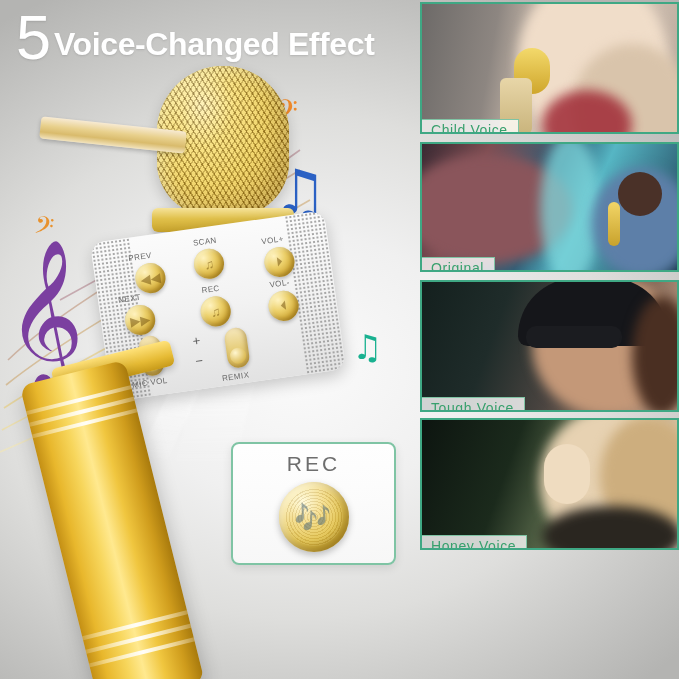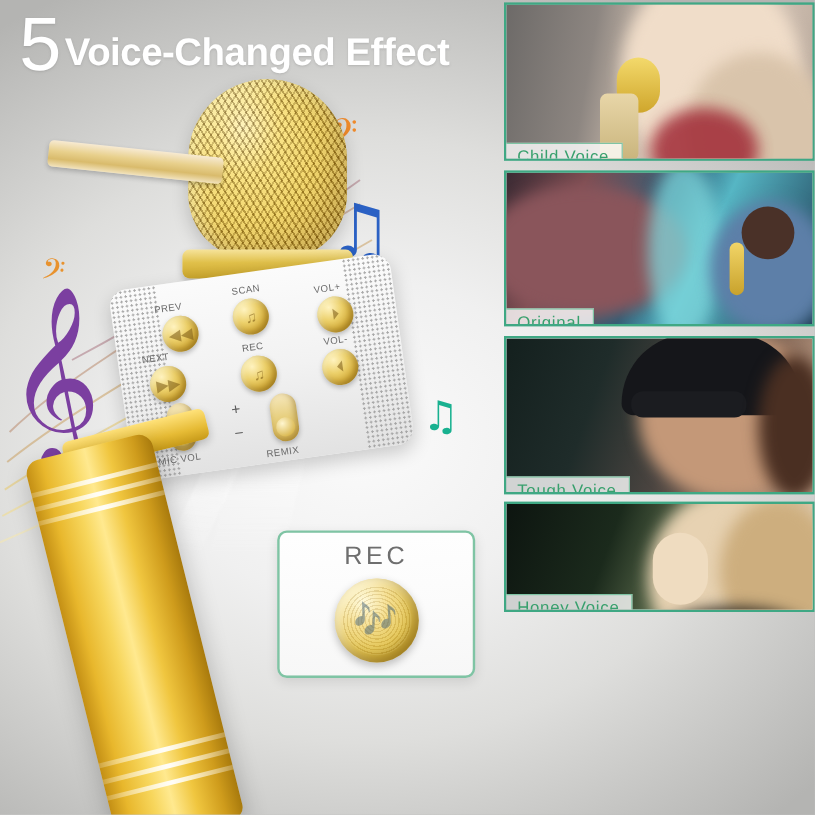--- a/index.html
+++ b/index.html
@@ -322,21 +322,21 @@
     <div class="photo" style="top:280px;height:132px;">
       <div class="ph-img sc3">
         <div class="blob" style="left:110px;top:-6px;width:150px;height:140px;background:#c49878;"></div>
         <div class="sharp" style="left:96px;top:-4px;width:150px;height:68px;border-radius:60px 60px 10px 10px;background:#15161a;"></div>
         <div class="sharp" style="left:104px;top:44px;width:96px;height:22px;border-radius:10px;background:#1b1c20;"></div>
         <div class="blob" style="left:210px;top:14px;width:60px;height:120px;background:#4a2f22;"></div>
       </div>
       <div class="ph-label" style="left:-2px;bottom:-10px;">Tough Voice</div>
     </div>
 
-    <div class="photo" style="top:418px;height:92px;">
+    <div class="photo" style="top:418px;height:132px;">
       <div class="ph-img sc4">
         <div class="blob" style="left:118px;top:-14px;width:150px;height:150px;background:#e7d2b2;"></div>
         <div class="blob" style="left:178px;top:-4px;width:96px;height:120px;background:#cdae7e;"></div>
         <div class="blob" style="left:120px;top:86px;width:140px;height:60px;background:#2a2620;"></div>
         <div class="sharp" style="left:122px;top:24px;width:46px;height:60px;border-radius:24px;background:#efdcc0;"></div>
       </div>
       <div class="ph-label" style="left:-2px;bottom:-10px;">Honey Voice</div>
     </div>
 
   </div>

